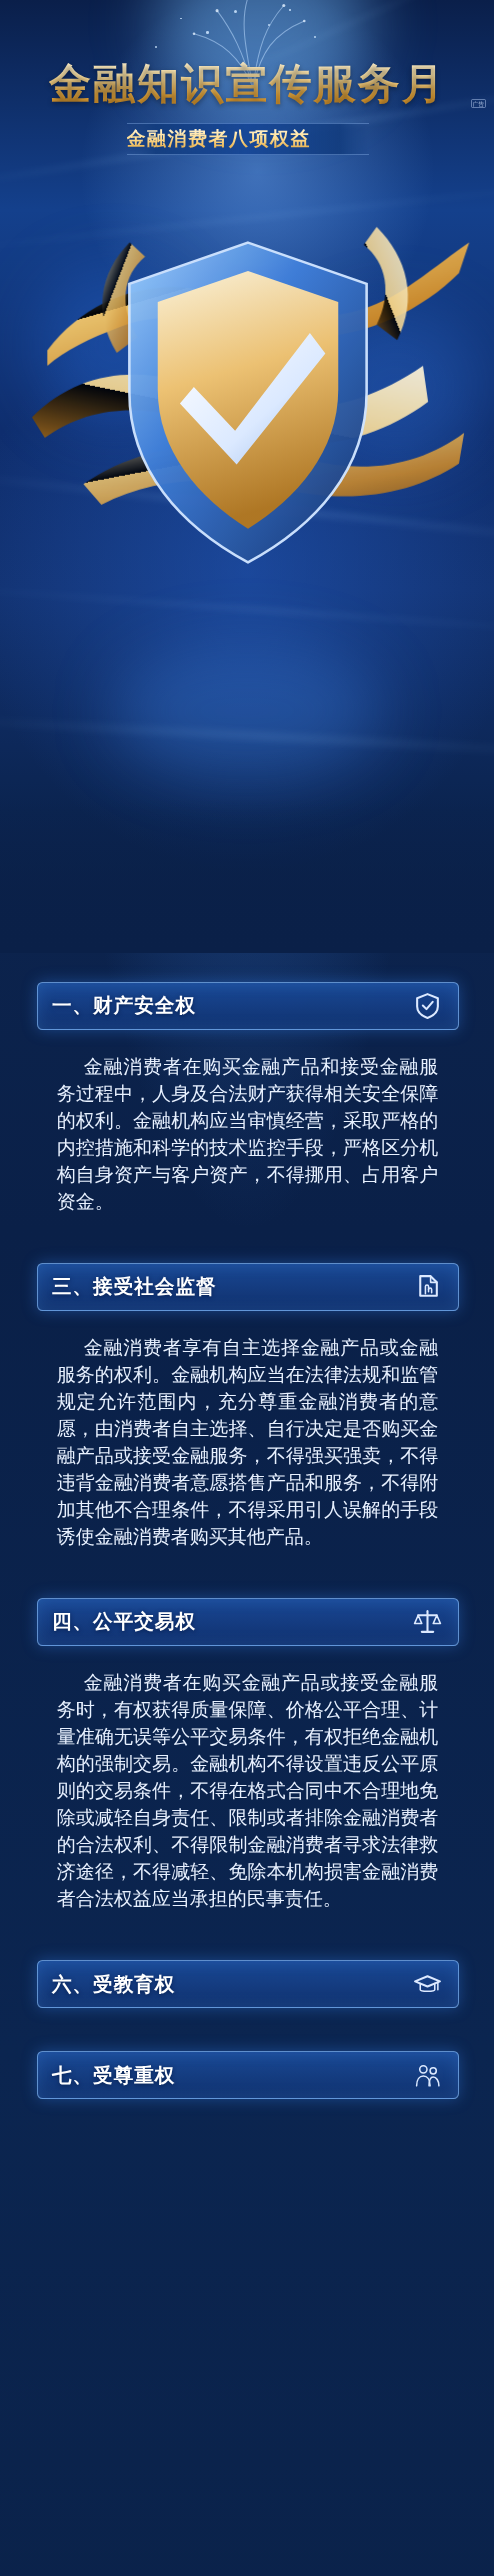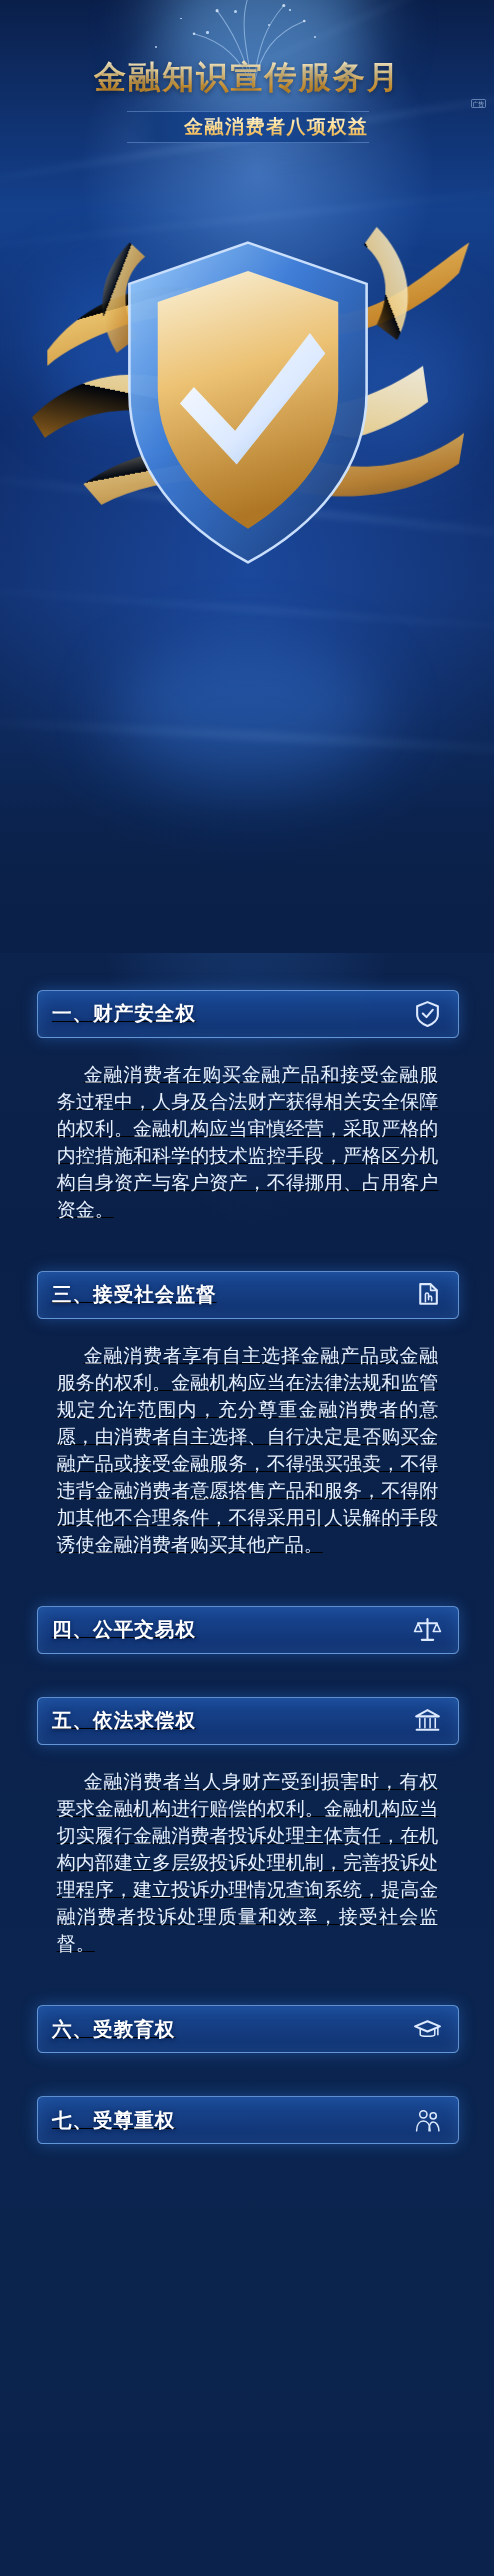--- a/index.html
+++ b/index.html
@@ -58,38 +58,38 @@
 
   .hero-title-wrap {
     position: absolute;
     left: 0; top: 56px;
     width: 495px;
     text-align: center;
     z-index: 7;
   }
   .hero-title {
     display: inline-block;
-    font-size: 32px;
+    font-size: 42px;
     font-weight: bold;
     letter-spacing: 2.1px;
     background: linear-gradient(180deg, #fff6dd 0%, #ffe6a8 35%, #e8a83c 70%, #c4801d 100%);
     -webkit-background-clip: text;
     background-clip: text;
     color: transparent;
     text-shadow: 0 1.5px 5.2px rgba(0,0,0,0.35);
     font-family: "Liberation Serif", serif;
   }
   .hero-sub-bar {
     margin: 11.3px auto 0;
     width: 242px;
     height: 32px;
     background: linear-gradient(90deg, rgba(10,40,90,0.0) 0%, rgba(16,58,124,0.85) 12%, rgba(22,70,150,0.95) 50%, rgba(16,58,124,0.85) 88%, rgba(10,40,90,0.0) 100%);
     border-top: 0.5px solid rgba(160,200,255,0.35);
     border-bottom: 0.5px solid rgba(160,200,255,0.35);
-    display: flex; align-items: center; justify-content: flex-end;
+    display: flex; align-items: center; justify-content: flex-start;
   }
   .hero-sub {
     font-size: 19px;
     font-weight: bold;
     letter-spacing: 1.5px;
     background: linear-gradient(180deg, #fff8e4 0%, #ffdf95 45%, #e0a036 100%);
     -webkit-background-clip: text;
     background-clip: text;
     color: transparent;
     font-family: "Liberation Serif", serif;
@@ -127,22 +127,21 @@
 
   
   .cards {
     position: relative;
     z-index: 10;
     padding: 20.6px 0 62px;
   }
   .card {
     position: relative;
     width: 422px;
-    margin: 16px auto 43px;
-    text-decoration: underline;
+    margin: 8px auto 43px;
   }
   .card-head {
     position: relative;
     width: 422px;
     height: 48px;
     border-radius: 5.2px;
     background: linear-gradient(180deg, rgba(26,74,152,0.95) 0%, rgba(17,50,112,0.95) 100%);
     border: 1px solid rgba(150,200,255,0.55);
     display: flex;
     align-items: center;
@@ -332,35 +331,23 @@
         <div class="card-icon">
           <svg width="29" height="29" viewBox="0 0 56 56">
             <path class="icon-stroke" d="M28 8 V46"></path>
             <path class="icon-stroke" d="M10 16 H46"></path>
             <path class="icon-stroke-thin" d="M10 16 L3 32 H17 Z"></path>
             <path class="icon-stroke-thin" d="M46 16 L39 32 H53 Z"></path>
             <path class="icon-stroke" d="M17 48 H39"></path>
           </svg>
         </div>
       </div>
-    </div>
-
-    <div class="card">
-      <div class="card-head">
-        <div class="card-title">五、依法求偿权</div>
-        <div class="card-icon">
-          <svg width="29" height="29" viewBox="0 0 56 56">
-            <path class="icon-stroke" d="M6 20 L28 8 L50 20 Z"></path>
-            <path class="icon-stroke-thin" d="M13 24 V42 M23 24 V42 M33 24 V42 M43 24 V42"></path>
-            <path class="icon-stroke" d="M7 46 H49"></path>
-          </svg>
-        </div>
-      </div>
-      <div class="card-body">金融消费者当人身财产受到损害时，有权要求金融机构进行赔偿的权利。金融机构应当切实履行金融消费者投诉处理主体责任，在机构内部建立多层级投诉处理机制，完善投诉处理程序，建立投诉办理情况查询系统，提高金融消费者投诉处理质量和效率，接受社会监督。</div>
-    </div>
+      <div class="card-body">金融消费者在购买金融产品或接受金融服务时，有权获得质量保障、价格公平合理、计量准确无误等公平交易条件，有权拒绝金融机构的强制交易。金融机构不得设置违反公平原则的交易条件，不得在格式合同中不合理地免除或减轻自身责任、限制或者排除金融消费者的合法权利、不得限制金融消费者寻求法律救济途径，不得减轻、免除本机构损害金融消费者合法权益应当承担的民事责任。</div>
+    </div>
+
 
     <div class="card">
       <div class="card-head">
         <div class="card-title">六、受教育权</div>
         <div class="card-icon">
           <svg width="29" height="29" viewBox="0 0 56 56">
             <path class="icon-stroke" d="M4 22 L28 12 L52 22 L28 32 Z"></path>
             <path class="icon-stroke-thin" d="M14 26 V38 C14 42 42 42 42 38 V26"></path>
             <path class="icon-stroke-thin" d="M48 24 V38"></path>
           </svg>

